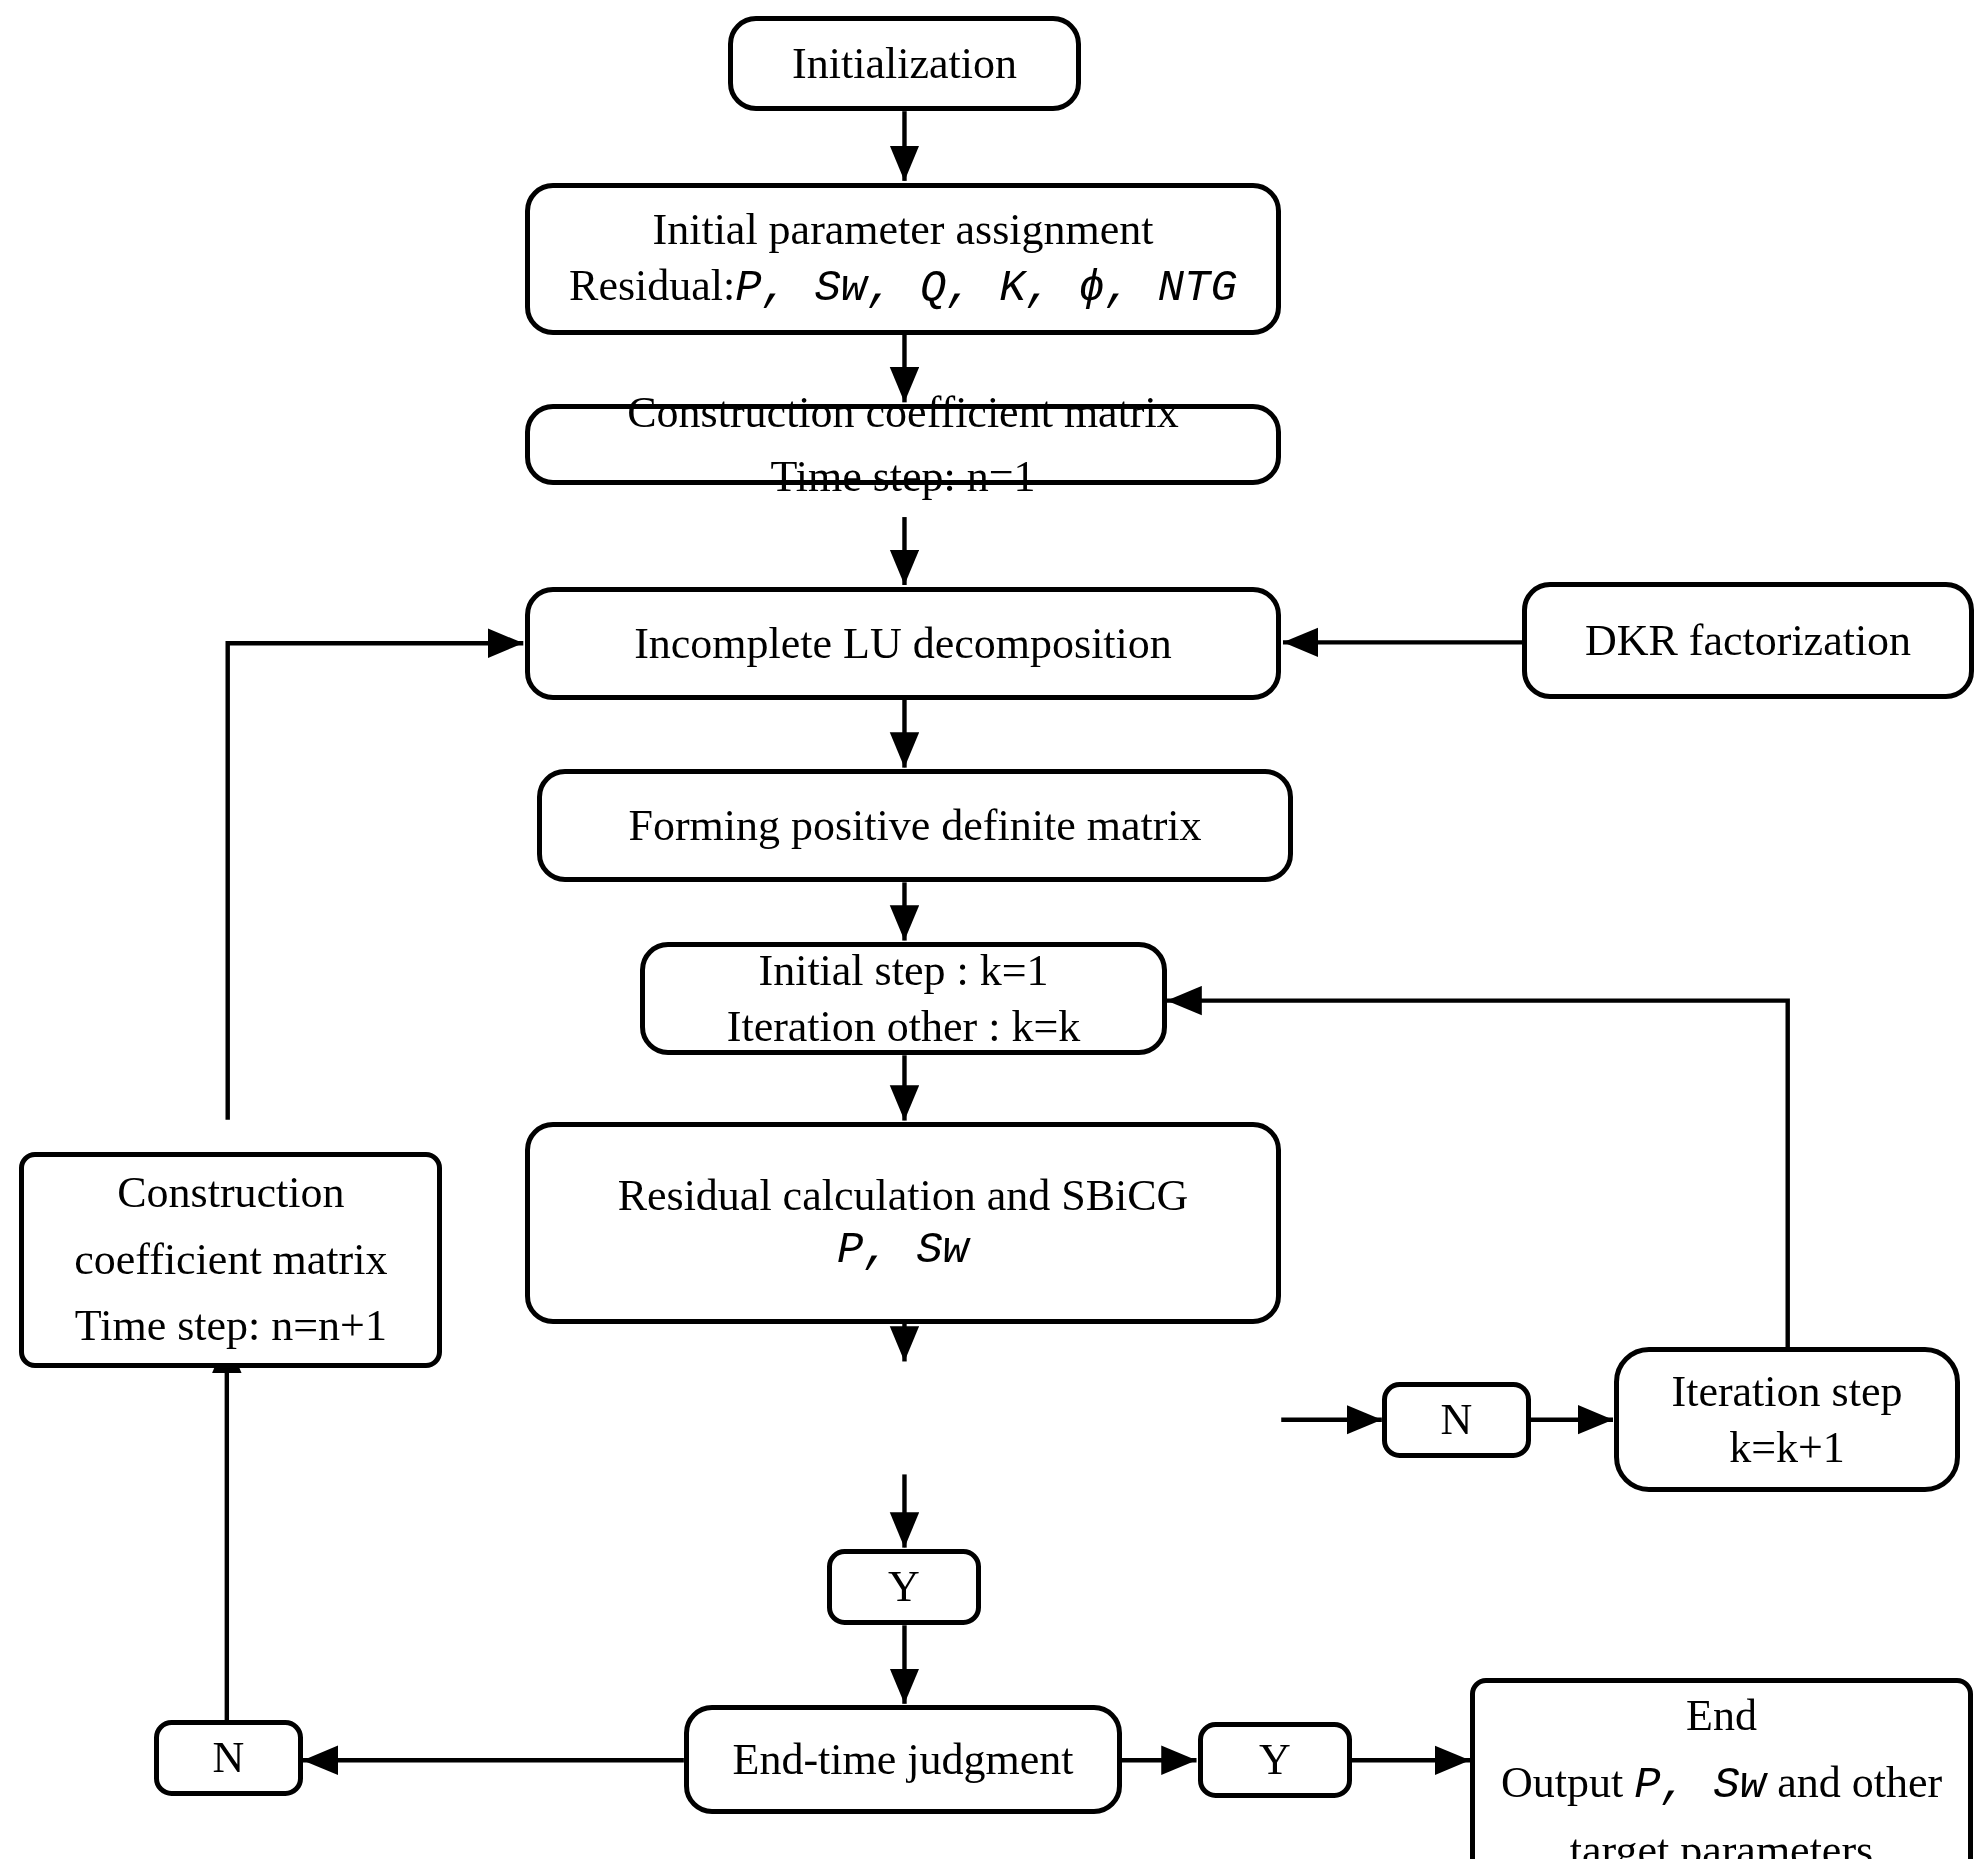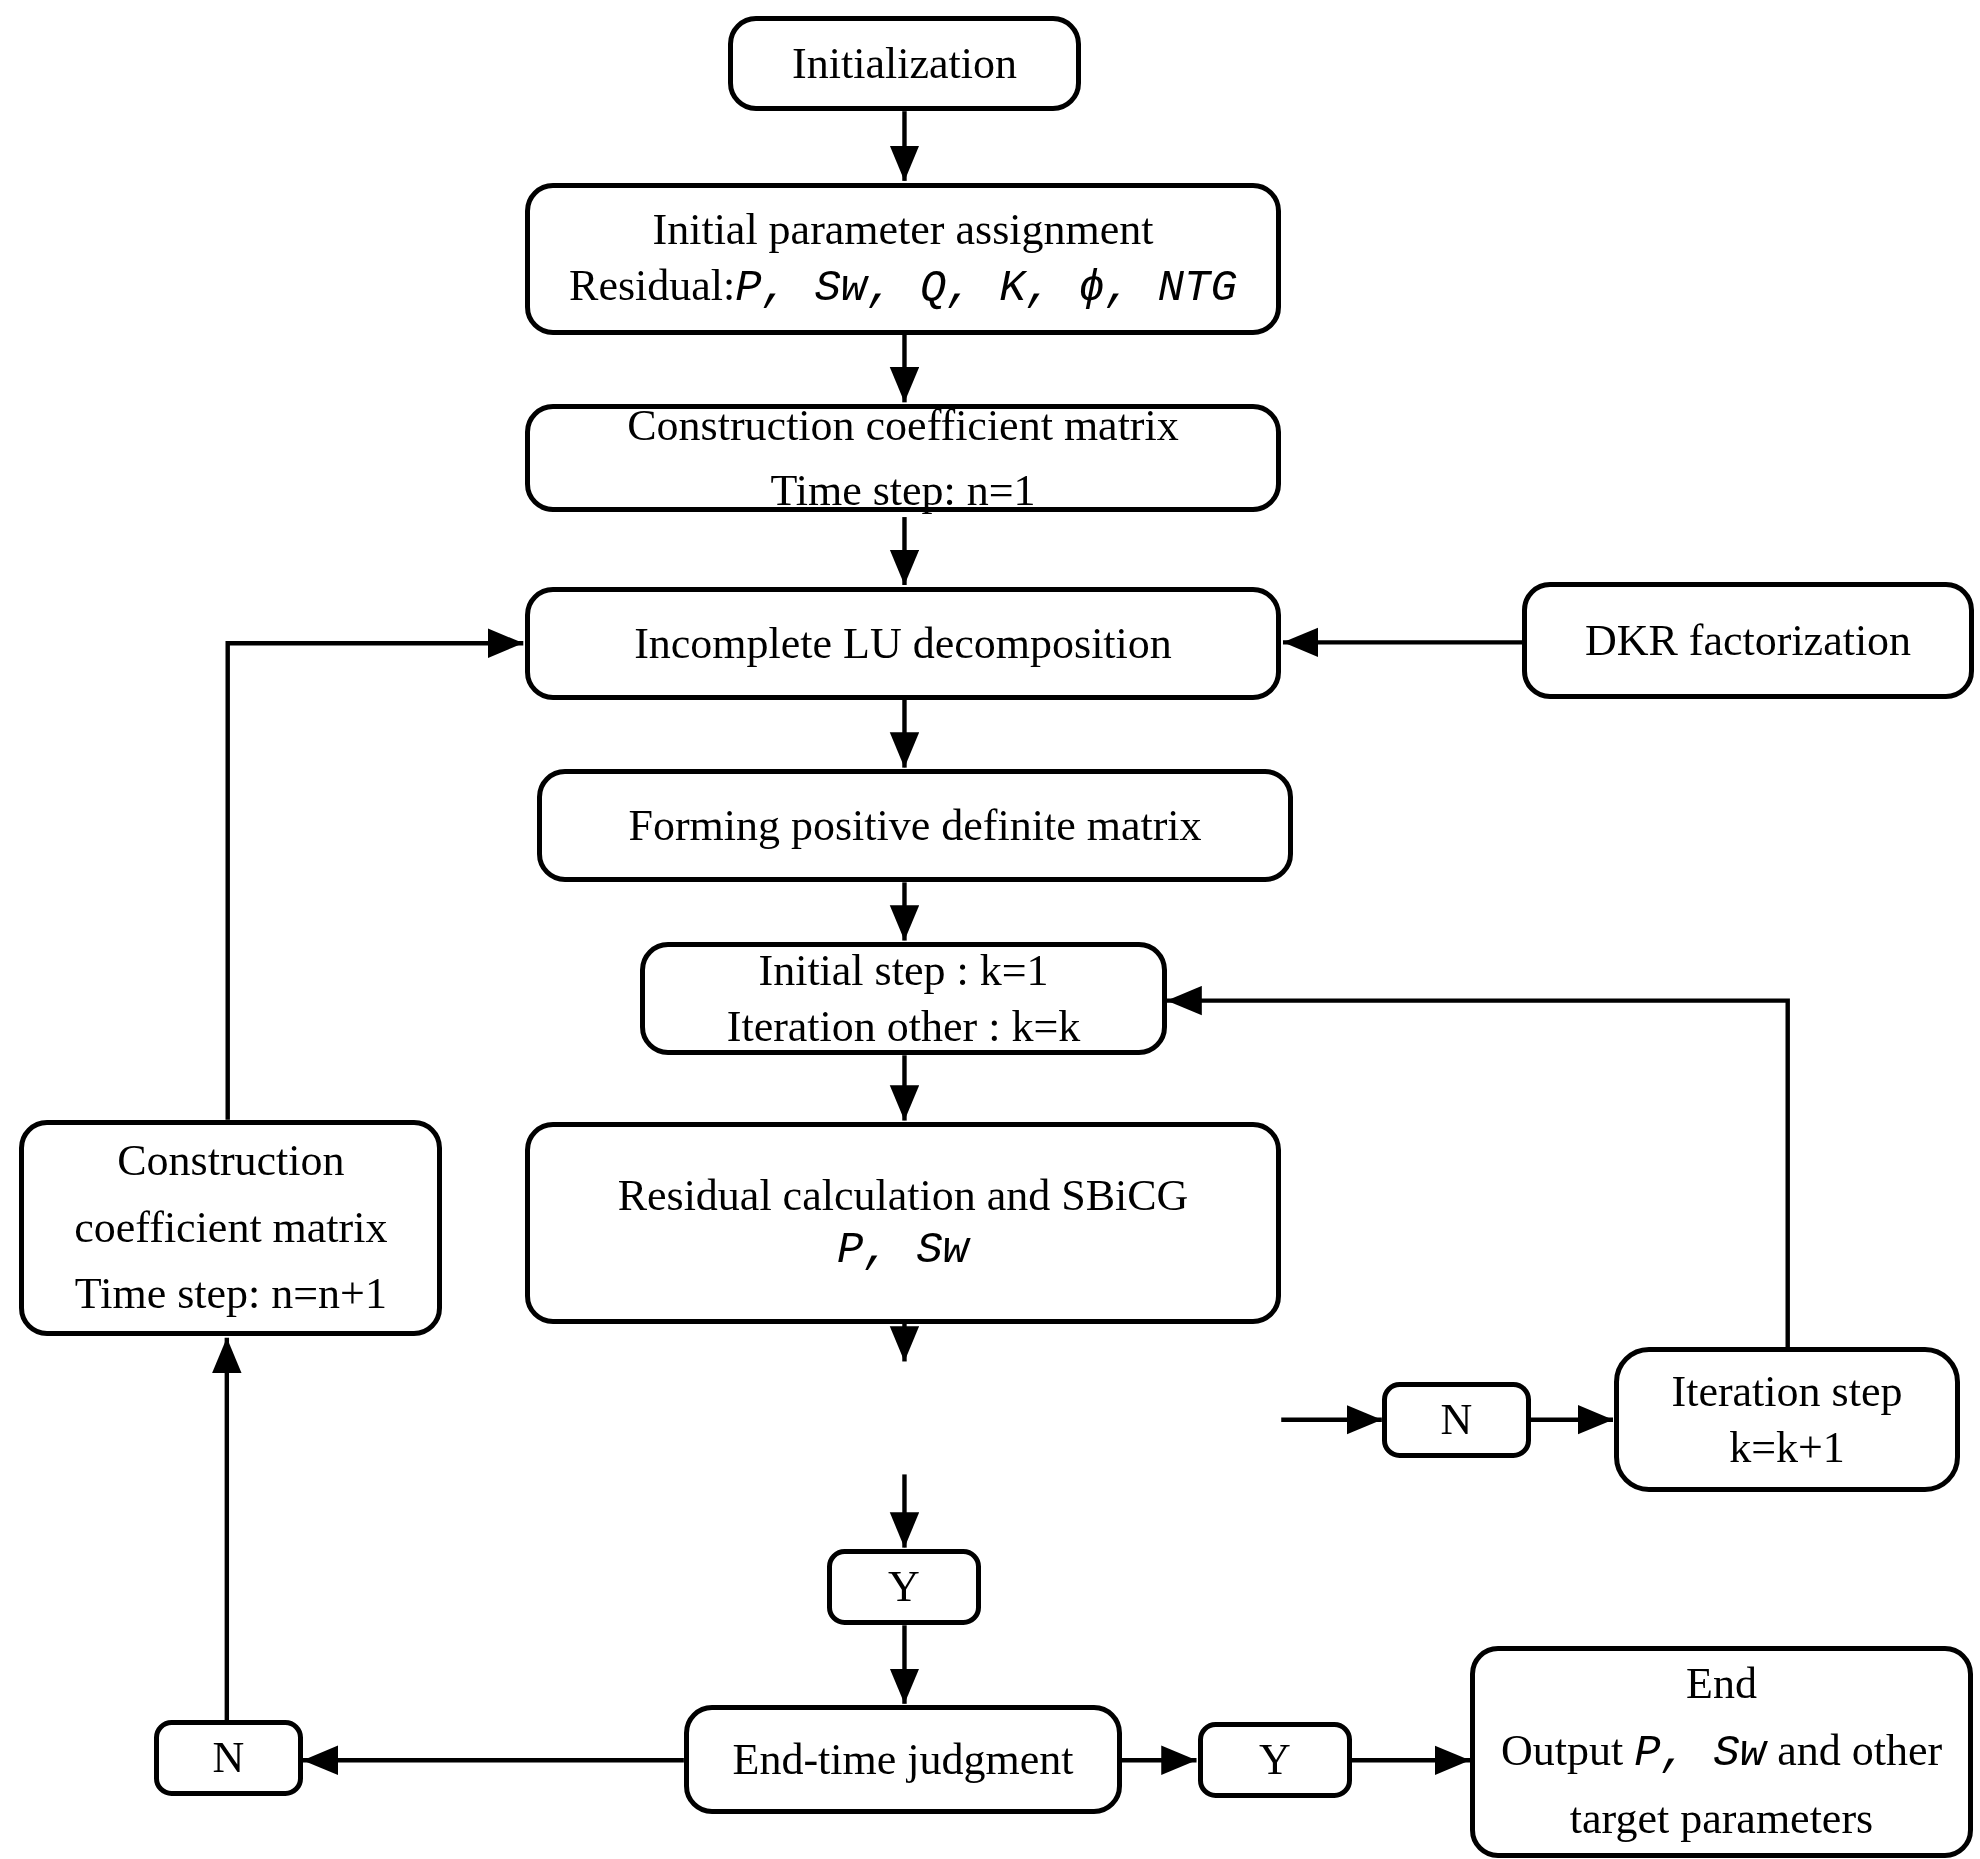--- a/index.html
+++ b/index.html
@@ -35,21 +35,21 @@
     text-align: center;
     font-size: 44px;
     line-height: 1.26;
     color: #000000;
   }
   .node .line { display: block; white-space: nowrap; }
   .node .line .seg { white-space: pre; }
   .it { font-style: italic; font-family: Liberation Mono, monospace; }
   .r20 { border-radius: 17.6px; }
   .r40 { border-radius: 35px; }
-  .r50 { border-radius: 28px; }
+  .r50 { border-radius: 16px; margin-top: 32px; }
   .lh-loose { line-height: 1.52; }
 </style>
 </head>
 <body>
 
 <div id="canvas">
 
   <svg id="connectors" viewBox="0 0 2245 2108" xmlns="http://www.w3.org/2000/svg">
     <defs>
       <marker id="arrow" viewBox="0 0 12 10" refX="12" refY="5" markerWidth="40" markerHeight="34" markerUnits="userSpaceOnUse" orient="auto">
@@ -85,21 +85,21 @@
 
   <div class="node" style="left:728px; top:16px; width:353px; height:95px;">
     <span class="line">Initialization</span>
   </div>
 
   <div class="node" style="left:525px; top:183px; width:756px; height:152px;">
     <span class="line">Initial parameter assignment</span>
     <span class="line"><span class="seg">Residual:</span><span class="seg it">P, Sw, Q, K, ϕ, NTG</span></span>
   </div>
 
-  <div class="node" style="left:525px; top:404px; width:756px; height:108px;gap:9px;">
+  <div class="node" style="left:525px; top:404px; width:756px; height:81px;gap:9px;">
     <span class="line">Construction coefficient matrix</span>
     <span class="line">Time step: n=1</span>
   </div>
 
   <div class="node" style="left:525px; top:587px; width:756px; height:113px;">
     <span class="line">Incomplete LU decomposition</span>
   </div>
 
   <div class="node" style="left:1522px; top:582px; width:452px; height:117px;">
     <span class="line">DKR factorization</span>

